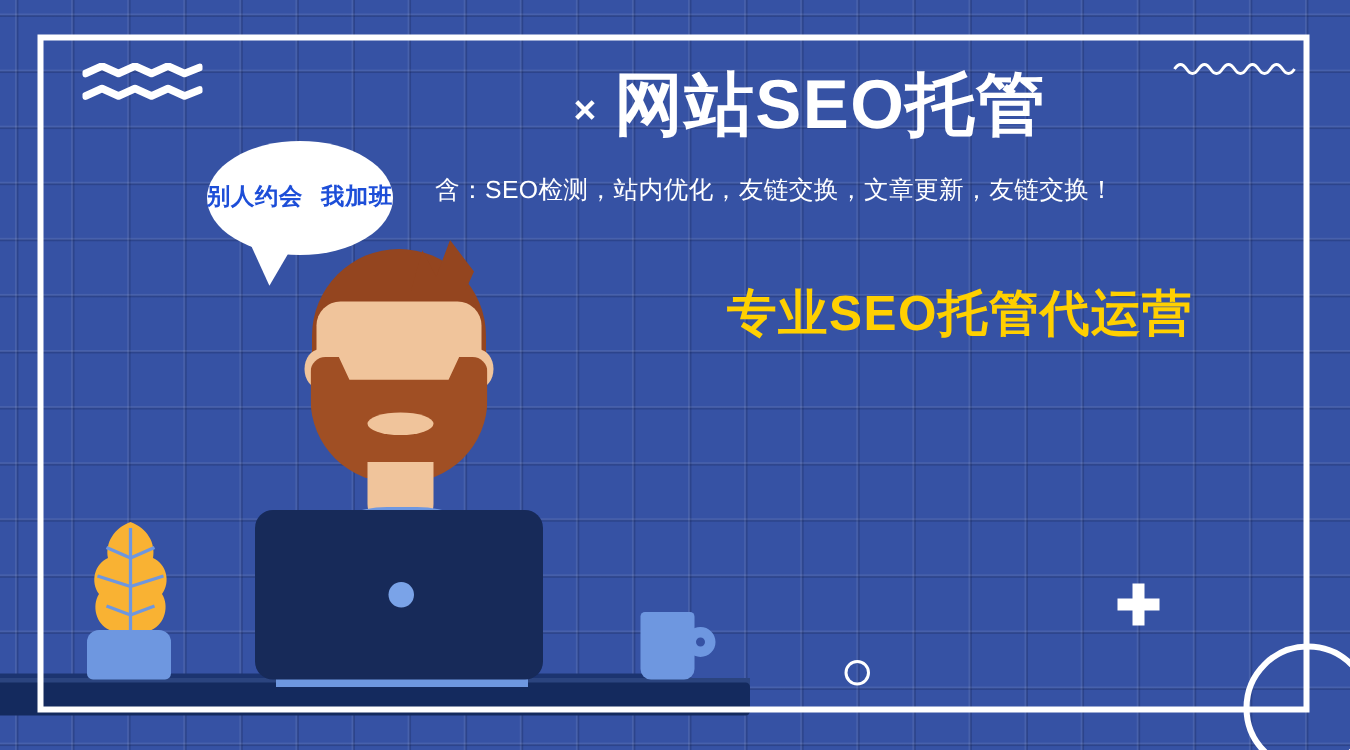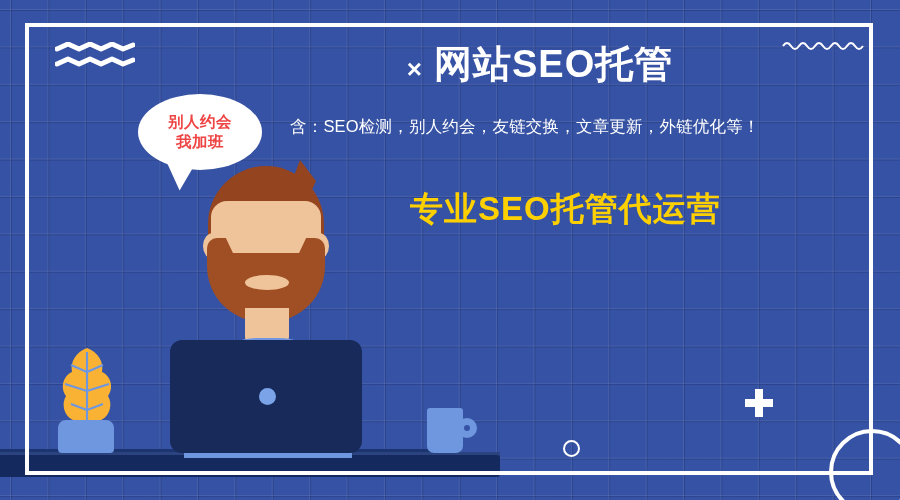--- a/index.html
+++ b/index.html
@@ -131,50 +131,50 @@
     background: #6e97e0; border-radius: 3px 3px 7px 7px;
   }
   .mug-handle {
     position: absolute; left: 457px; top: 418px; width: 20px; height: 20px;
     border: 7px solid #6e97e0; border-radius: 50%; box-sizing: border-box;
   }
   
   .bubble {
     position: absolute; left: 138px; top: 94px; width: 124px; height: 76px;
     background: #ffffff; border-radius: 50%;
-    display: flex; flex-direction: column;
-    align-items: center; justify-content: center;
-    color: #ef4444; font-size: 15.5px; line-height: 1.32; font-weight: 600;
+    display: flex; flex-direction: row;
+    align-items: center; justify-content: space-between;
+    color: #1d4ed8; font-size: 15.5px; line-height: 1.32; font-weight: 600;
     letter-spacing: 0.5px;
   }
   .bubble-tail {
     position: absolute; left: 168px; top: 160px; width: 0; height: 0;
     border-left: 10px solid transparent;
     border-right: 22px solid transparent;
     border-top: 30px solid #ffffff;
     transform: rotate(-6deg);
   }
   
   .title-wrap {
     position: absolute; left: 300px; top: 44px; width: 480px;
     text-align: center; color: #ffffff;
   }
   .title-row { display: flex; align-items: center; justify-content: center; gap: 12px; }
   .title-x { font-size: 26px; font-weight: 700; line-height: 1; margin-top: 8px; }
   .title-main {
-    font-size: 38px; font-weight: 700; letter-spacing: 1px; line-height: 1.1;
+    font-size: 46px; font-weight: 700; letter-spacing: 1px; line-height: 1.1;
   }
   .subtitle {
     position: absolute; left: 290px; top: 116px; width: 600px;
     color: #ffffff; font-size: 16.5px; letter-spacing: 0.2px; white-space: nowrap;
   }
   
   .slogan {
     position: absolute; left: 410px; top: 192px; width: 460px;
-    color: #ffd000;
+    text-align: center; color: #ffd000;
   }
   .slogan-line {
     font-size: 33px; font-weight: 700; line-height: 1; letter-spacing: 1px;
     margin-bottom: 31px; white-space: nowrap;
   }
   .slogan-line:last-child { margin-bottom: 0; }
   
   .wave-left { position: absolute; left: 55px; top: 42px; }
   .wave-right { position: absolute; left: 782px; top: 38px; }
   .plus {
@@ -258,19 +258,19 @@
   <div class="corner-circle"></div>
 
   <div class="frame"></div>
 
   <div class="title-wrap">
     <div class="title-row">
       <span class="title-x">×</span>
       <span class="title-main">网站SEO托管</span>
     </div>
   </div>
-  <div class="subtitle">含：SEO检测，别人约会，友链交换，文章更新，外链优化等！</div>
+  <div class="subtitle">含：SEO检测，站内优化，友链交换，文章更新，友链交换！</div>
 
   <div class="slogan">
     <div class="slogan-line">专业SEO托管代运营</div>
   </div>
 
 </div>
 
 </body></html>

